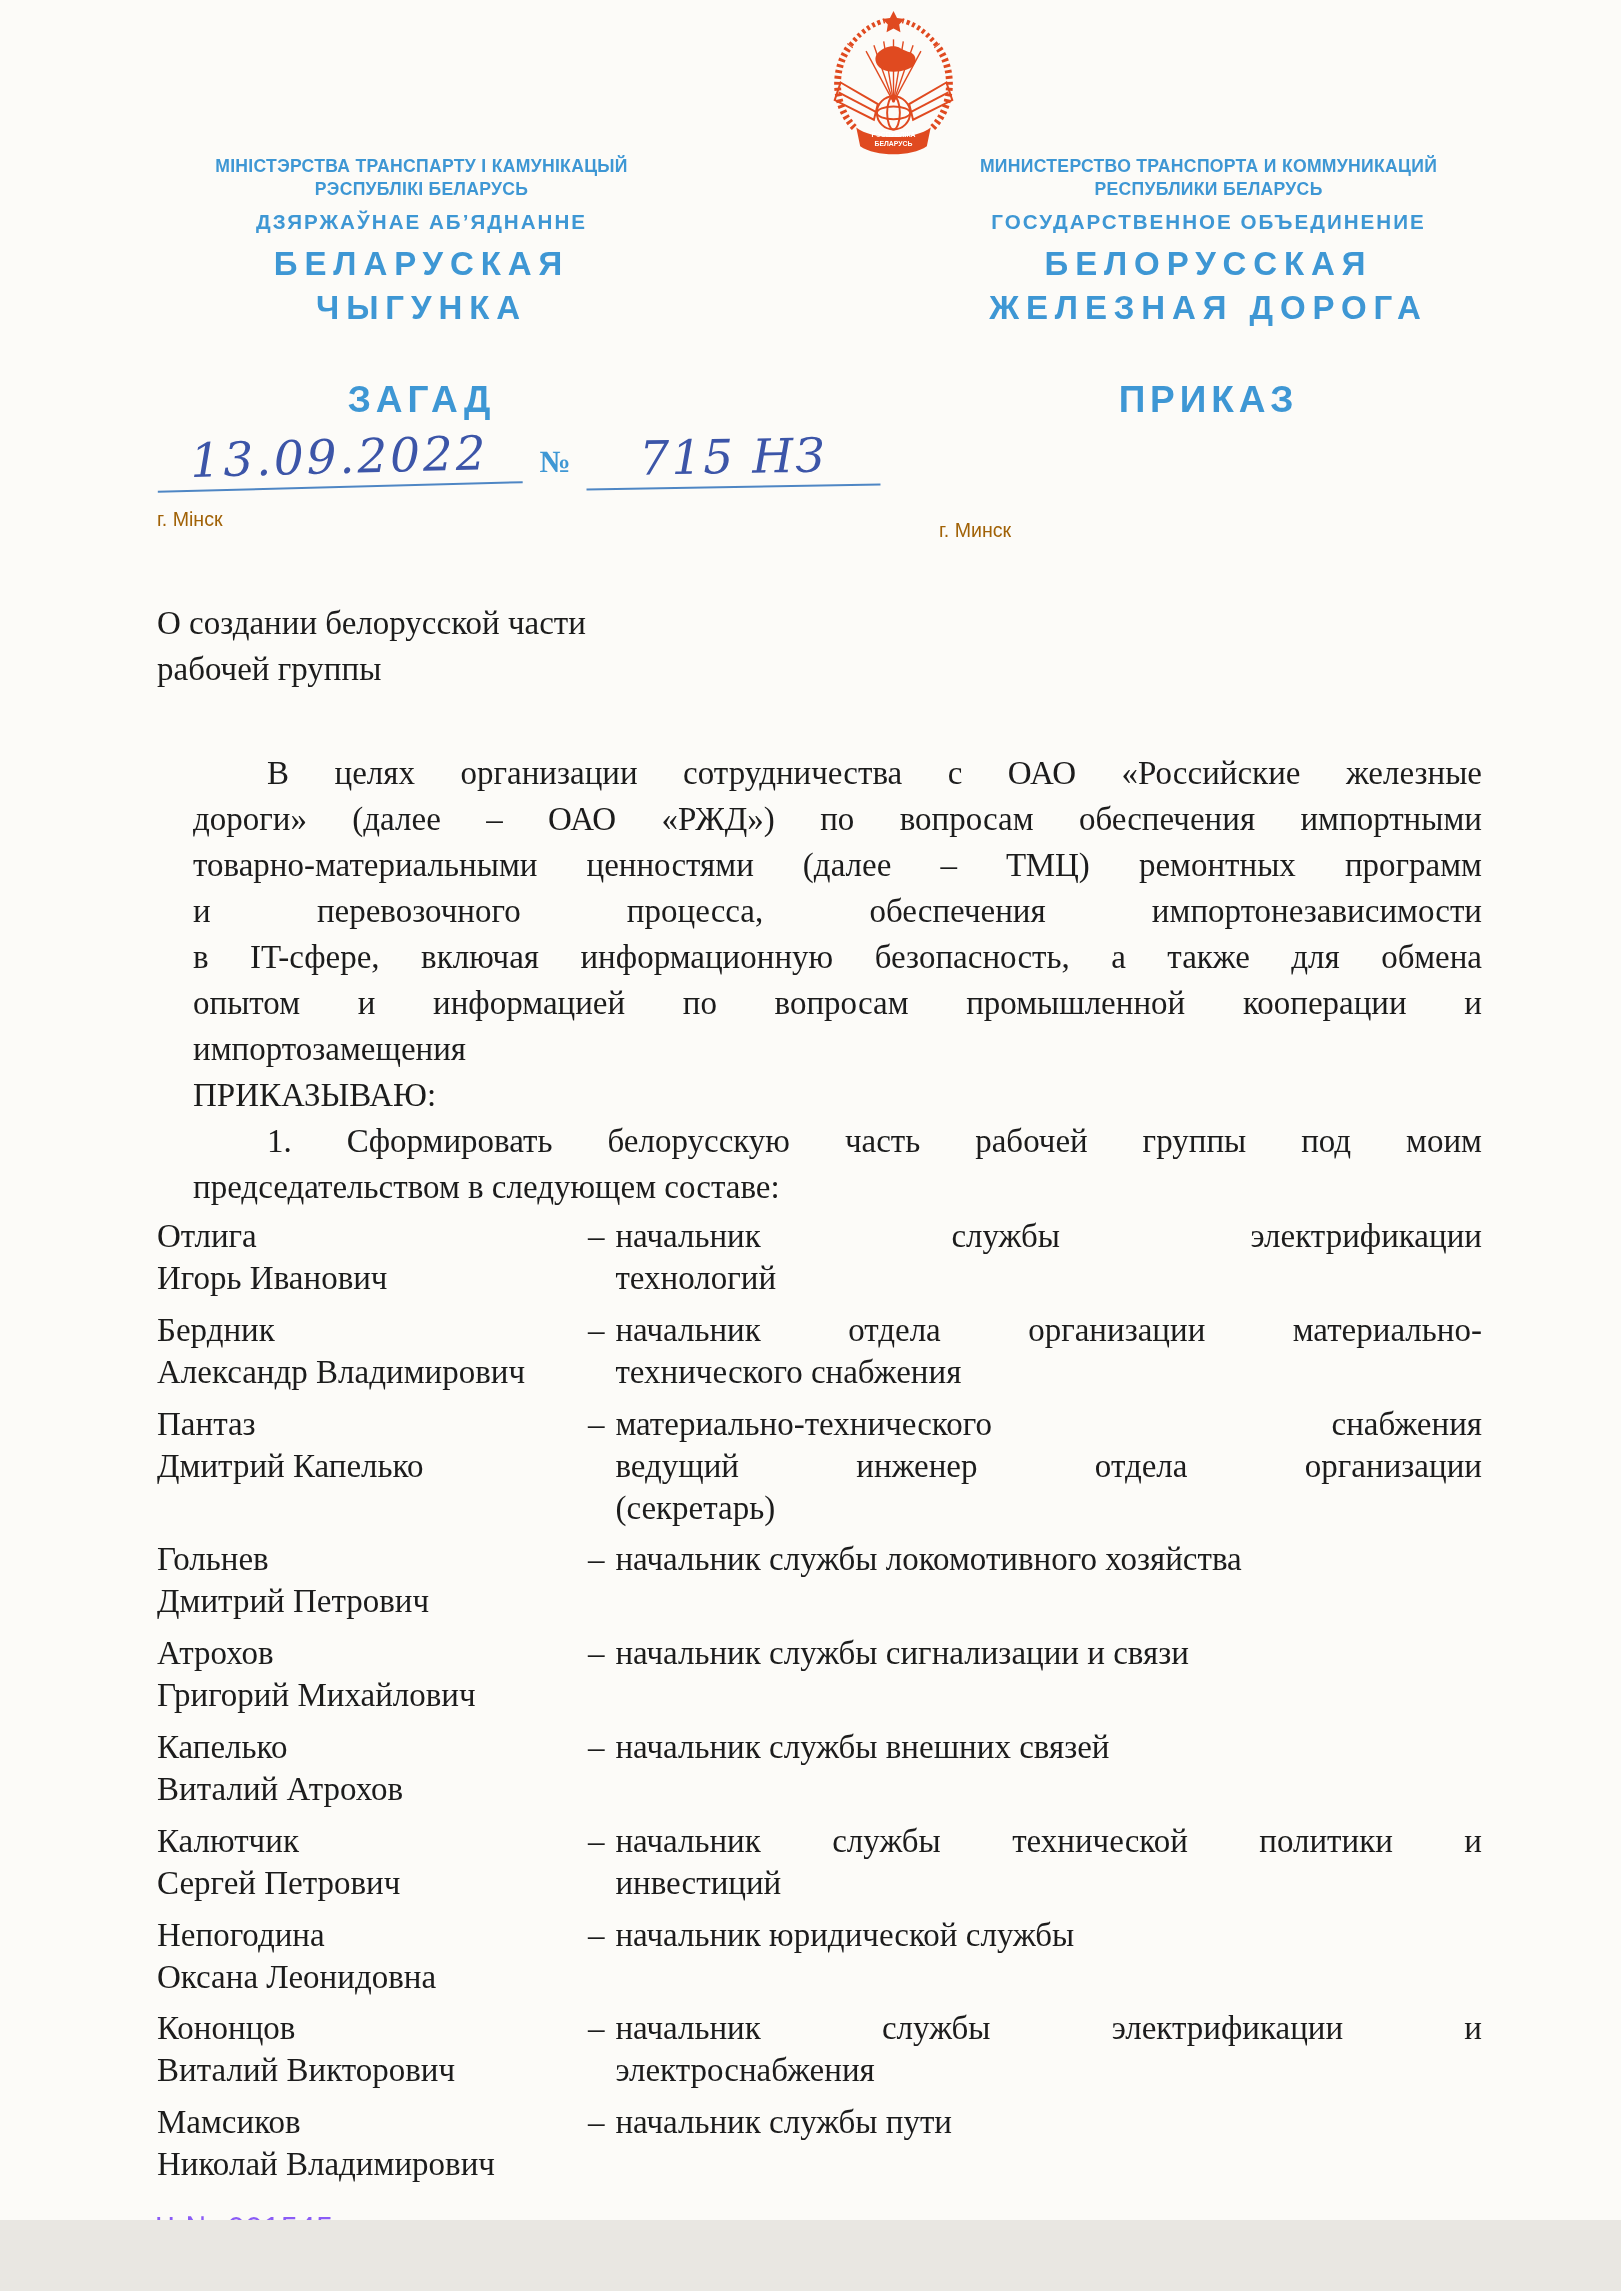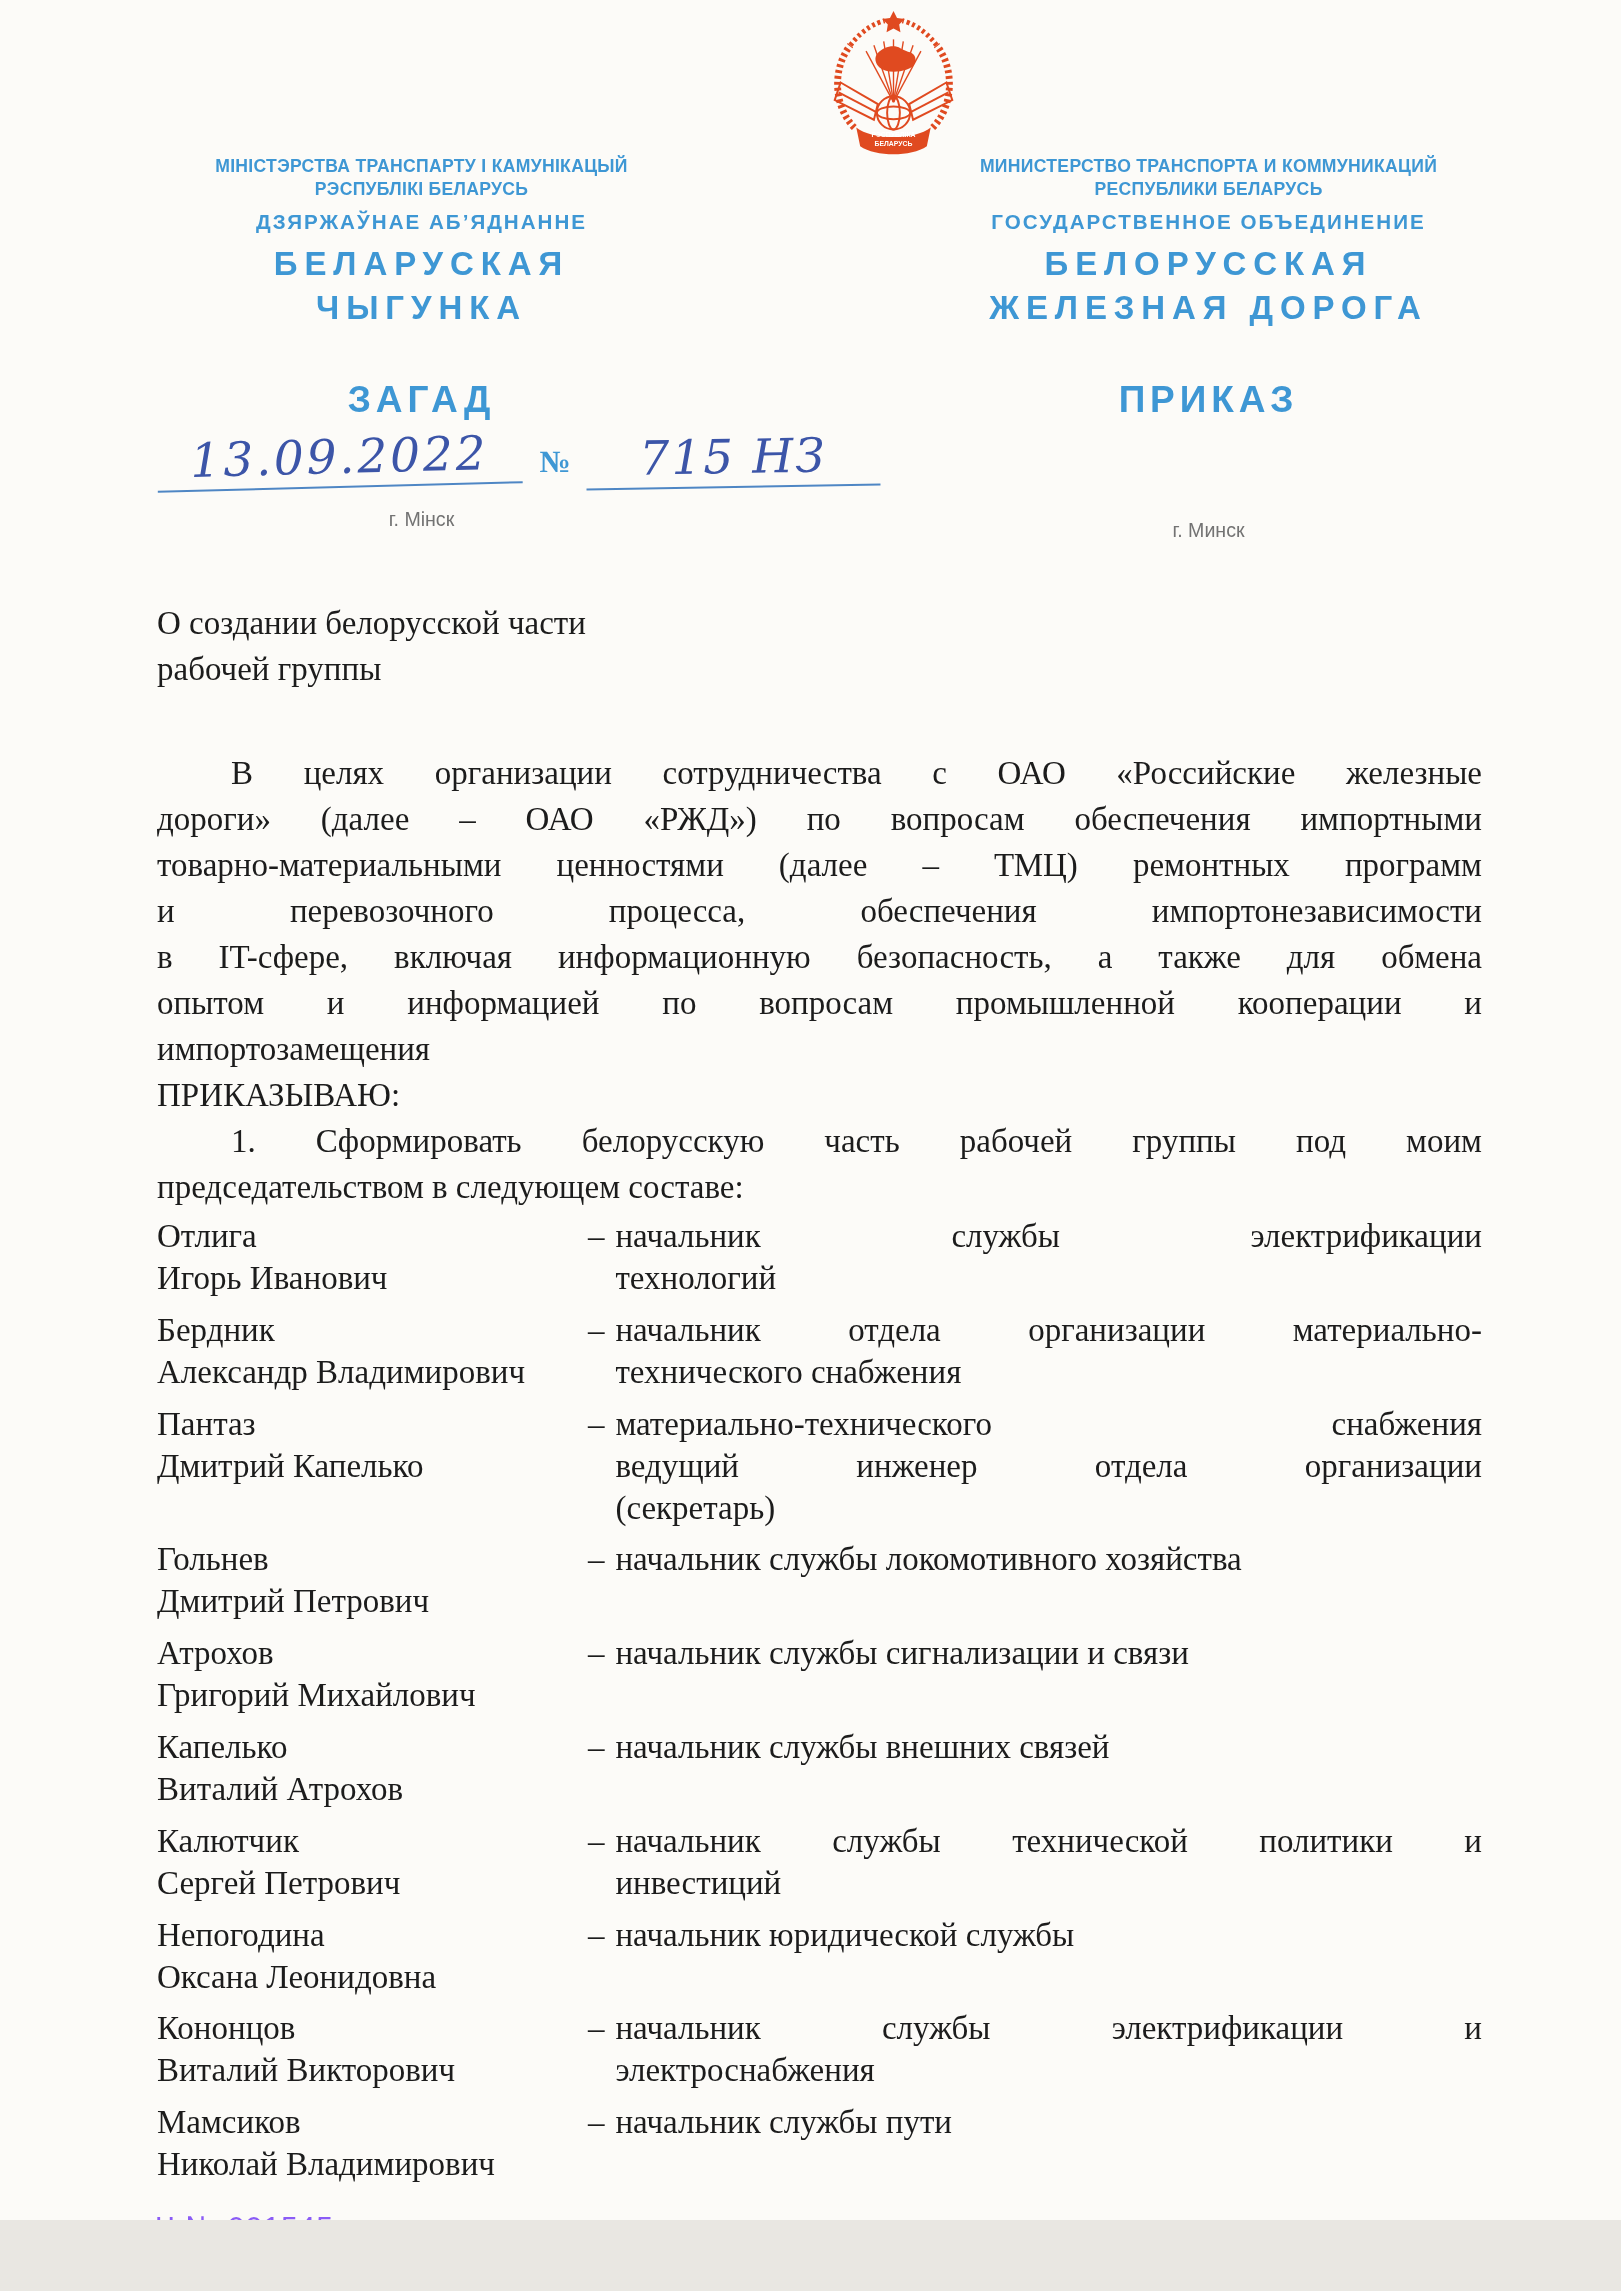--- a/index.html
+++ b/index.html
@@ -17,22 +17,22 @@
     color:#3E97D4; font-family:"Liberation Sans", sans-serif; font-weight:bold;
   }
   .hdr-left  { left:157px; width:529px; }
   .hdr-right { left:939px; width:539px; }
   .h-ministry { font-size:17.6px; line-height:22.5px; letter-spacing:0.3px; }
   .h-assoc    { font-size:20.6px; letter-spacing:2px; margin-top:9.8px; }
   .h-org1     { font-size:33px; letter-spacing:6.9px; line-height:44px; margin-top:7.8px; }
   .h-org2     { font-size:33px; letter-spacing:6.9px; line-height:44px; }
   .h-doctype  { font-size:37px; letter-spacing:4.9px; margin-top:49px; }
   .city {
-    position:absolute; color:#737373; font-family:"Liberation Sans", sans-serif;
-    font-size:19.6px; text-align:center;
+    position:absolute; color:#a16207; font-family:"Liberation Sans", sans-serif;
+    font-size:19.6px; text-align:left;
   }
   .city-left  { left:157px; width:529px; top:508px; }
   .city-right { left:939px; width:539px; top:519px; }
   
   .requisites {
     position:absolute; left:157px; top:429px; width:804px;
     display:flex; align-items:flex-end;
   }
   .hw {
     font-family:"DejaVu Serif", serif; font-style:italic; color:#3C55A8;
@@ -46,21 +46,21 @@
     color:#3E97D4; font-family:"Liberation Serif", serif; font-weight:bold;
     font-size:31px; margin:0 15.7px 7.8px 17.6px;
   }
   .hw-num {
     width:294px; font-size:47px; letter-spacing:2px;
     border-bottom:2.9px solid #4E86C4; transform:rotate(-1deg);
   }
   
   .subject { position:absolute; left:157px; top:600px; font-size:33px; line-height:46px; }
   .bodytext { position:absolute; left:157px; top:750px; width:1325px; font-size:33px; line-height:46px; }
-  .line { white-space:normal; }
+  .line { white-space:normal;margin-left:36px; }
   .line.j  { text-align:justify; text-align-last:justify; }
   .line.ind{ text-indent:74px; }
   
   .members { position:absolute; left:157px; top:1215px; width:1325px; font-size:33px; line-height:42px; }
   .member-row { display:flex; margin-bottom:9.8px; }
   .m-name { flex:0 0 431px; }
   .m-pos  { flex:1; position:relative; padding-left:27.4px; }
   .m-dash { position:absolute; left:0; top:0; }
   .pline.j { text-align:justify; text-align-last:justify; }
   

